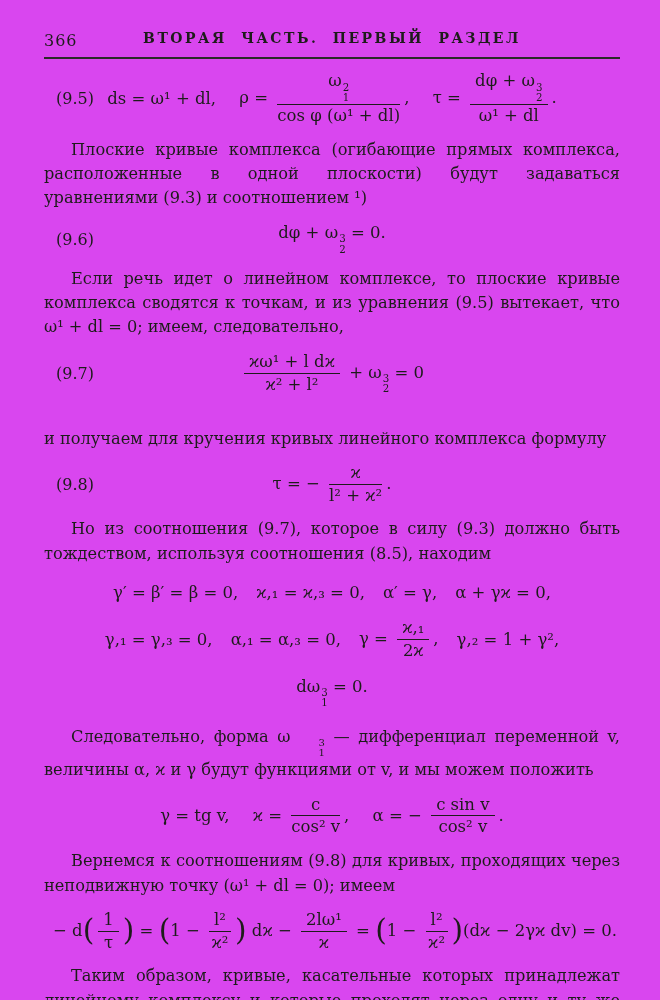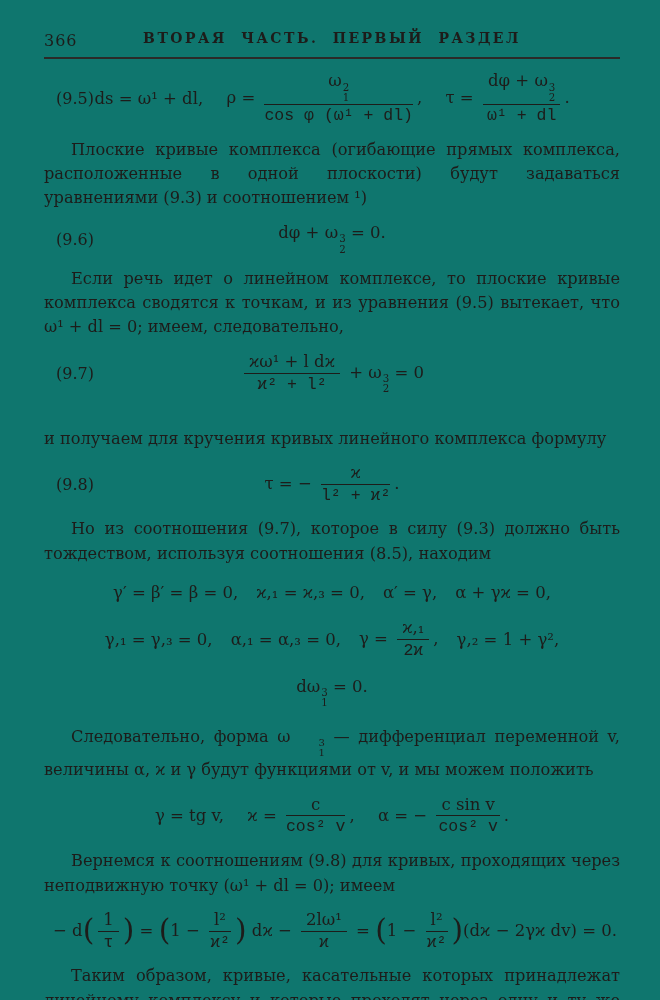--- a/index.html
+++ b/index.html
@@ -1,18 +1,18 @@
 <!DOCTYPE html>
 <html><head>
 <meta charset="utf-8">
 <style>
   html,body{margin:0;padding:0;background:#e8e6e0;}
   .page{
     width:660px;height:1000px;box-sizing:border-box;
-    background:#0f766e;color:#1d1c1a;
+    background:#d946ef;color:#1d1c1a;
     padding:30px 40px 0 44px;overflow:hidden;
     font-family:"DejaVu Serif", serif;
     position:relative;
   }
   
   .hdr{position:relative;height:22px;}
   .pgno{position:absolute;left:0;top:1px;font-size:16px;letter-spacing:1px;}
   .htitle{text-align:center;font-weight:bold;font-size:14px;letter-spacing:2.5px;word-spacing:7px;}
   .hrule{border-top:2px solid #2b2a28;margin:5px 0 0 0;}
 
@@ -23,21 +23,21 @@
 
   
   .eq{position:relative;text-align:center;margin:12px 0;font-size:16.5px;}
   .eqno{position:absolute;left:12px;top:50%;transform:translateY(-50%);font-size:16px;}
   .cl{display:inline-block;vertical-align:middle;margin:0 9px;white-space:nowrap;}
   .eqline{display:block;margin:16px 0;white-space:nowrap;}
 
   
   .frac{display:inline-block;vertical-align:middle;text-align:center;margin:0 4px;line-height:1.2;}
   .frac .num{display:block;border-bottom:1.3px solid #1d1c1a;padding:0 5px 1px;}
-  .frac .den{display:block;padding-top:1px;font-family:Liberation Mono, monospace;}
+  .frac .den{display:block;padding-top:1px;}
 
   
   .ssv{display:inline-flex;flex-direction:column;line-height:1;font-size:0.62em;
        vertical-align:-0.45em;text-align:left;margin-left:1px;}
   .ssv .t,.ssv .b{display:block;}
 
   .vec{font-weight:bold;}
   .bp{font-size:1.8em;font-weight:300;vertical-align:middle;line-height:1;position:relative;top:-1px;}
 </style>
 </head>

